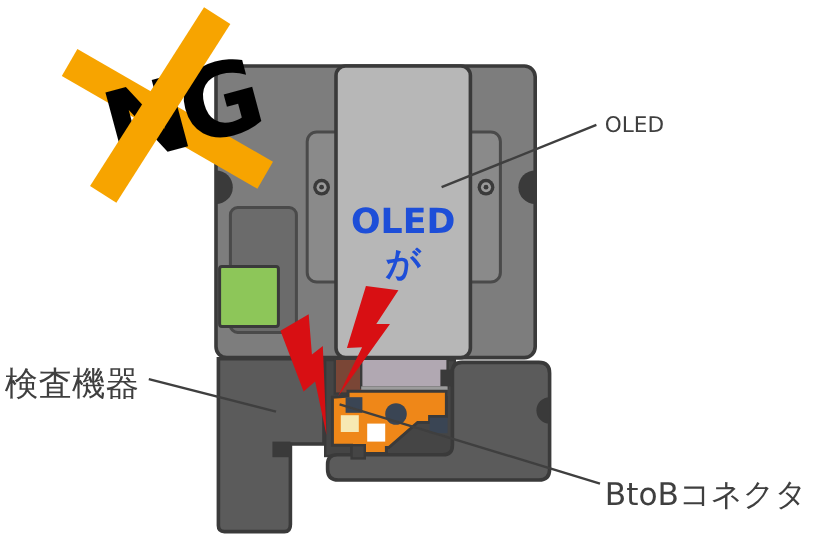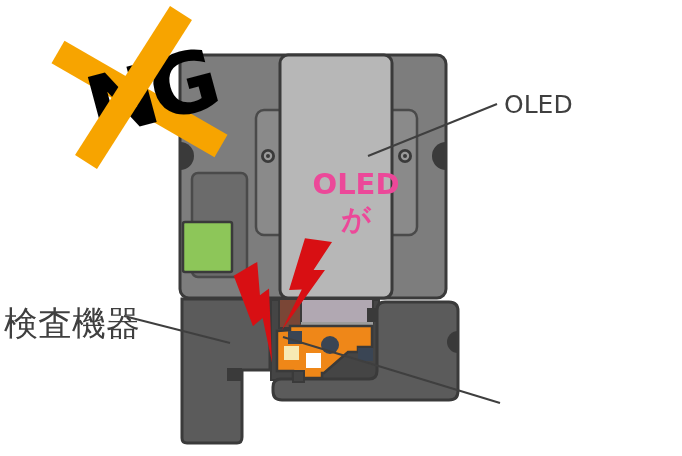--- a/index.html
+++ b/index.html
@@ -6,28 +6,28 @@
   .stage{
     position:relative;width:682px;height:456px;overflow:hidden;
     font-family:"DejaVu Sans","Liberation Sans",sans-serif;
     background:#ffffff;
   }
   .stage svg{position:absolute;left:0;top:0;}
   .label{
     position:absolute;color:var(--c-label,#3f3f3f);
     font-weight:500;white-space:nowrap;
   }
-  .label-oled{left:504px;top:88px;font-size:25px;line-height:33px;}
+  .label-oled{left:504px;top:88px;font-size:18px;line-height:33px;}
   .label-oled span{display:block;}
-  .label-kensa{left:4px;top:301px;font-size:34px;}
+  .label-kensa{left:4px;top:301px;font-size:28px;}
   .label-btob{left:504px;top:395px;font-size:26px;}
   .display-caption{
     position:absolute;left:280px;top:167px;width:112px;
-    text-align:center;color:#ec4899;font-weight:bold;
-    font-size:29px;line-height:35px;margin-left:20px;
+    text-align:center;color:#1d4ed8;font-weight:bold;
+    font-size:29px;line-height:35px;
   }
   .display-caption span{display:block;}
 
   
   .f-body{fill:var(--c-body,#7d7d7d);stroke:var(--c-outline,#3a3a3a);stroke-width:3;}
   .f-display{fill:var(--c-display,#b7b7b7);stroke:var(--c-outline,#3a3a3a);stroke-width:3;}
   .f-panel{fill:var(--c-panel,#8a8a8a);stroke:var(--c-outline2,#4a4a4a);stroke-width:2.5;}
   .f-inner{fill:var(--c-inner,#6b6b6b);stroke:var(--c-outline2,#4a4a4a);stroke-width:2.5;}
   .f-green{fill:var(--c-green,#8dc659);stroke:var(--c-outline,#3a3a3a);stroke-width:2.5;}
   .f-lower{fill:var(--c-lower,#5b5b5b);stroke:var(--c-outline,#3a3a3a);stroke-width:3;}
@@ -124,14 +124,15 @@
   </svg>
 
   <div class="display-caption">
     <span>OLEDが</span>
   </div>
 
   <div class="label label-oled">
     <span>OLED</span>
   </div>
   <div class="label label-kensa">検査機器</div>
+  <div class="label label-btob">BtoBコネクタ</div>
 
 </div>
 
 </body></html>

